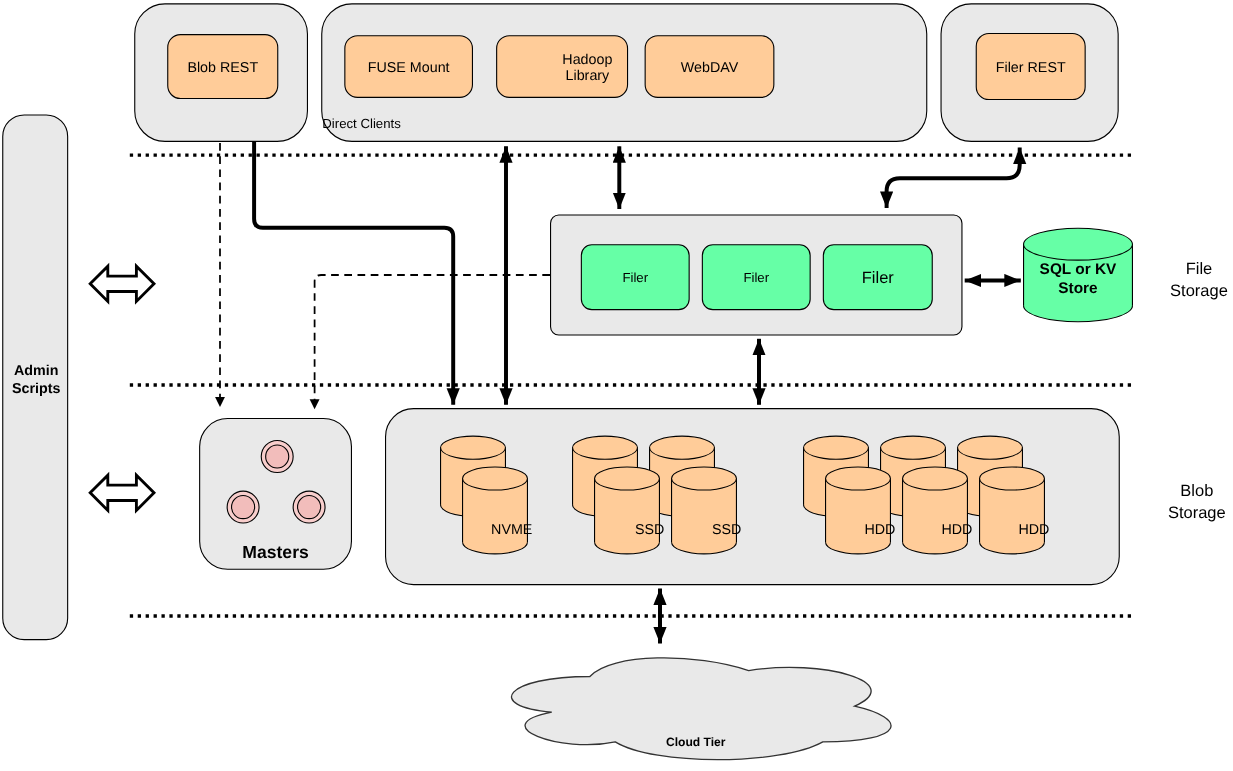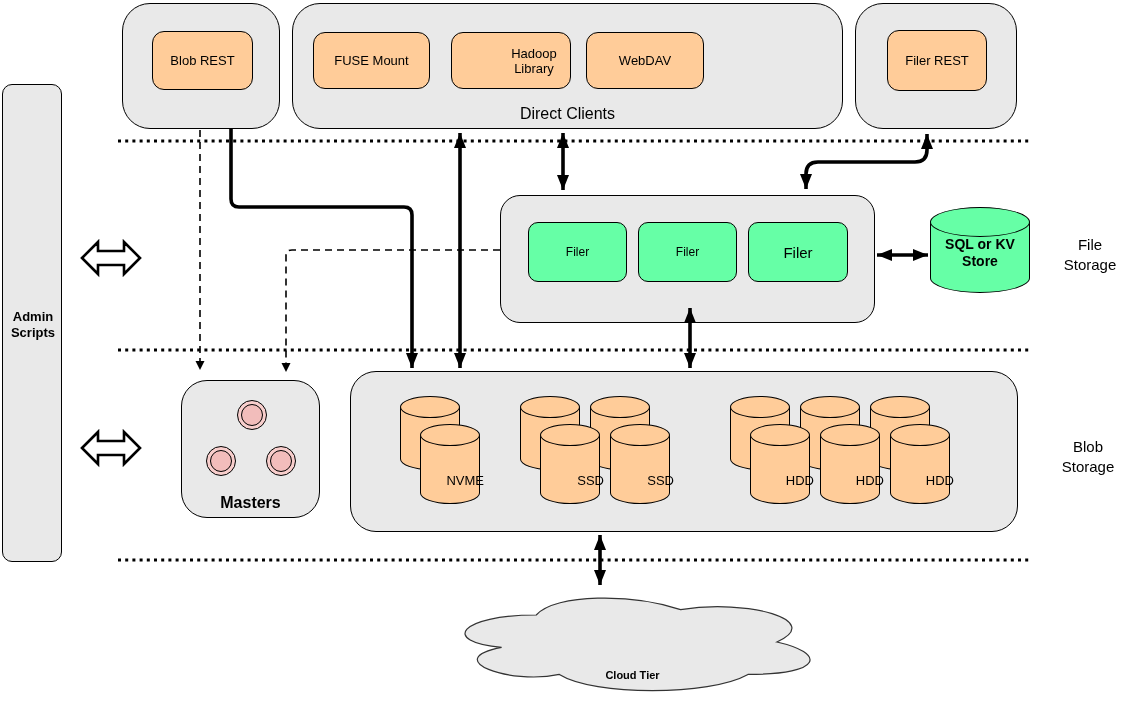--- a/index.html
+++ b/index.html
@@ -22,21 +22,21 @@
   .btn{
     background:var(--orange);border:1px solid #000;border-radius:12px;
     display:flex;align-items:center;justify-content:center;
     font-size:13px;text-align:center;
   }
   .greenbox{
     background:var(--green);border:1px solid #000;border-radius:10px;
     display:flex;align-items:center;justify-content:center;font-size:12px;
   }
   .greenbox.lg{font-size:15px;}
-  .caption{font-size:16px;text-align:center;}
+  .caption{font-size:12px;}
   .layer-label{font-size:15px;line-height:20px;text-align:center;}
   .bold{font-weight:bold;}
   
   .cyl{position:absolute;width:60px;}
   .cyl .c-top{position:absolute;top:0;left:0;right:0;height:22px;border-radius:50%;
     background:var(--orange);border:1px solid #000;box-sizing:border-box;z-index:3;}
   .cyl .c-body{position:absolute;top:11px;bottom:11px;left:0;right:0;background:var(--orange);
     border-left:1px solid #000;border-right:1px solid #000;box-sizing:border-box;z-index:2;}
   .cyl .c-bottom{position:absolute;bottom:0;left:0;right:0;height:22px;border-radius:50%;
     background:var(--orange);border:1px solid #000;box-sizing:border-box;z-index:1;}
@@ -91,25 +91,25 @@
     </div>
     <div class="abs caption" style="left:0;right:0;top:101px;">Direct Clients</div>
   </div>
 
   <div class="abs container" style="left:855px;top:3px;width:162px;height:126px;">
     <div class="abs btn" style="left:31px;top:26px;width:100px;height:61px;">
       <span>Filer REST</span>
     </div>
   </div>
 
-  <div class="abs container" style="left:2px;top:84px;width:60px;height:478px;border-radius:10px;">
+  <div class="abs container" style="left:2px;top:104px;width:60px;height:478px;border-radius:20px;">
     <div class="abs bold" style="left:2px;top:224px;width:56px;text-align:center;font-size:13px;line-height:16px;">Admin Scripts</div>
   </div>
 
-  <div class="abs container" style="left:500px;top:195px;width:375px;height:128px;border-radius:20px;">
+  <div class="abs container" style="left:500px;top:195px;width:375px;height:110px;border-radius:8px;">
     <div class="abs greenbox" style="left:27px;top:26px;width:99px;height:60px;">
       <span>Filer</span>
     </div>
     <div class="abs greenbox" style="left:137px;top:26px;width:99px;height:60px;">
       <span>Filer</span>
     </div>
     <div class="abs greenbox lg" style="left:247px;top:26px;width:100px;height:60px;">
       <span>Filer</span>
     </div>
   </div>

